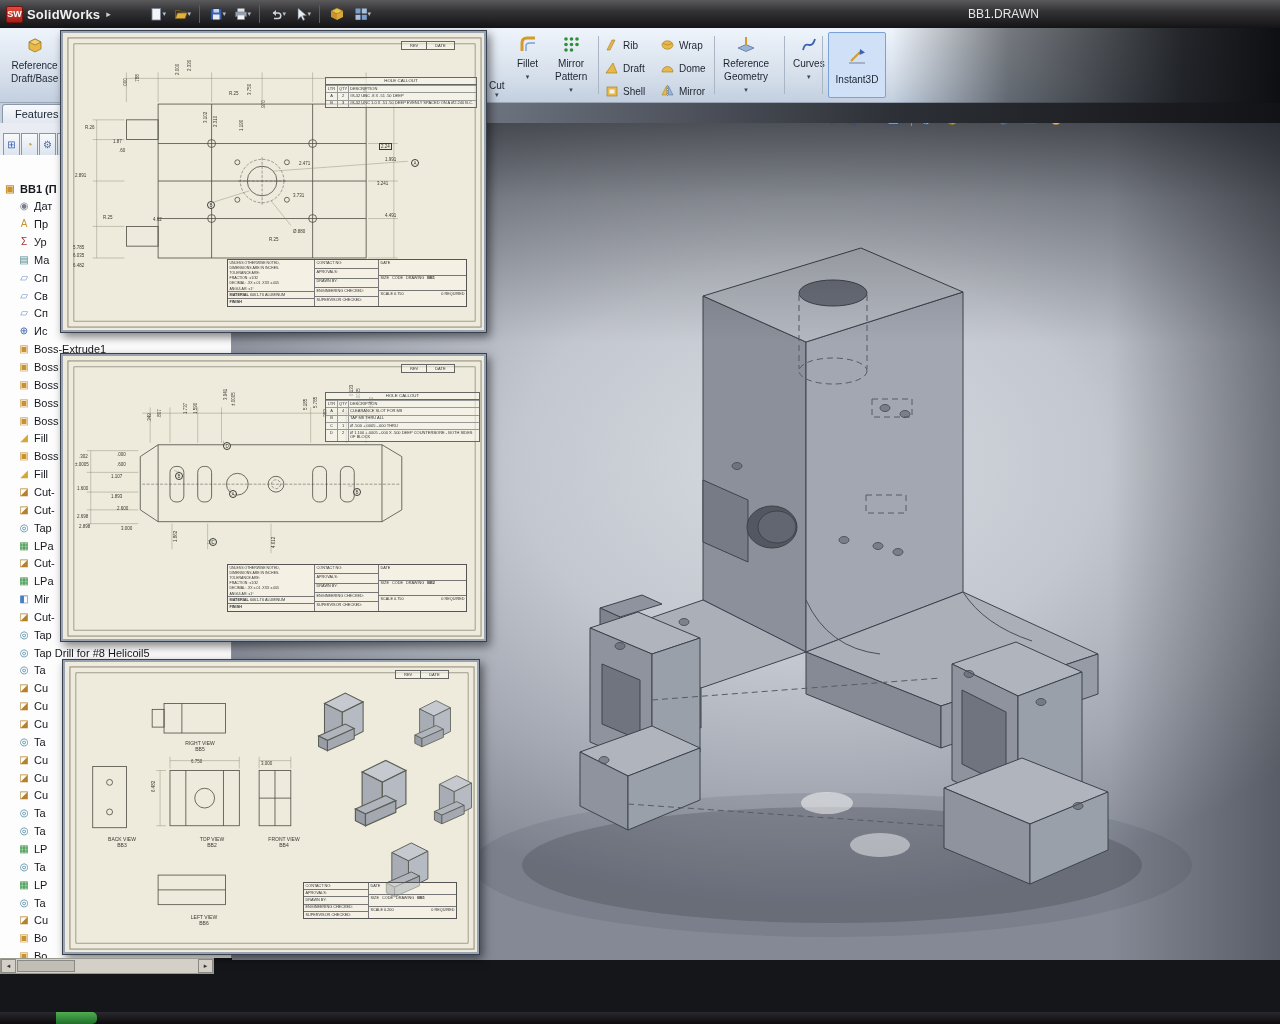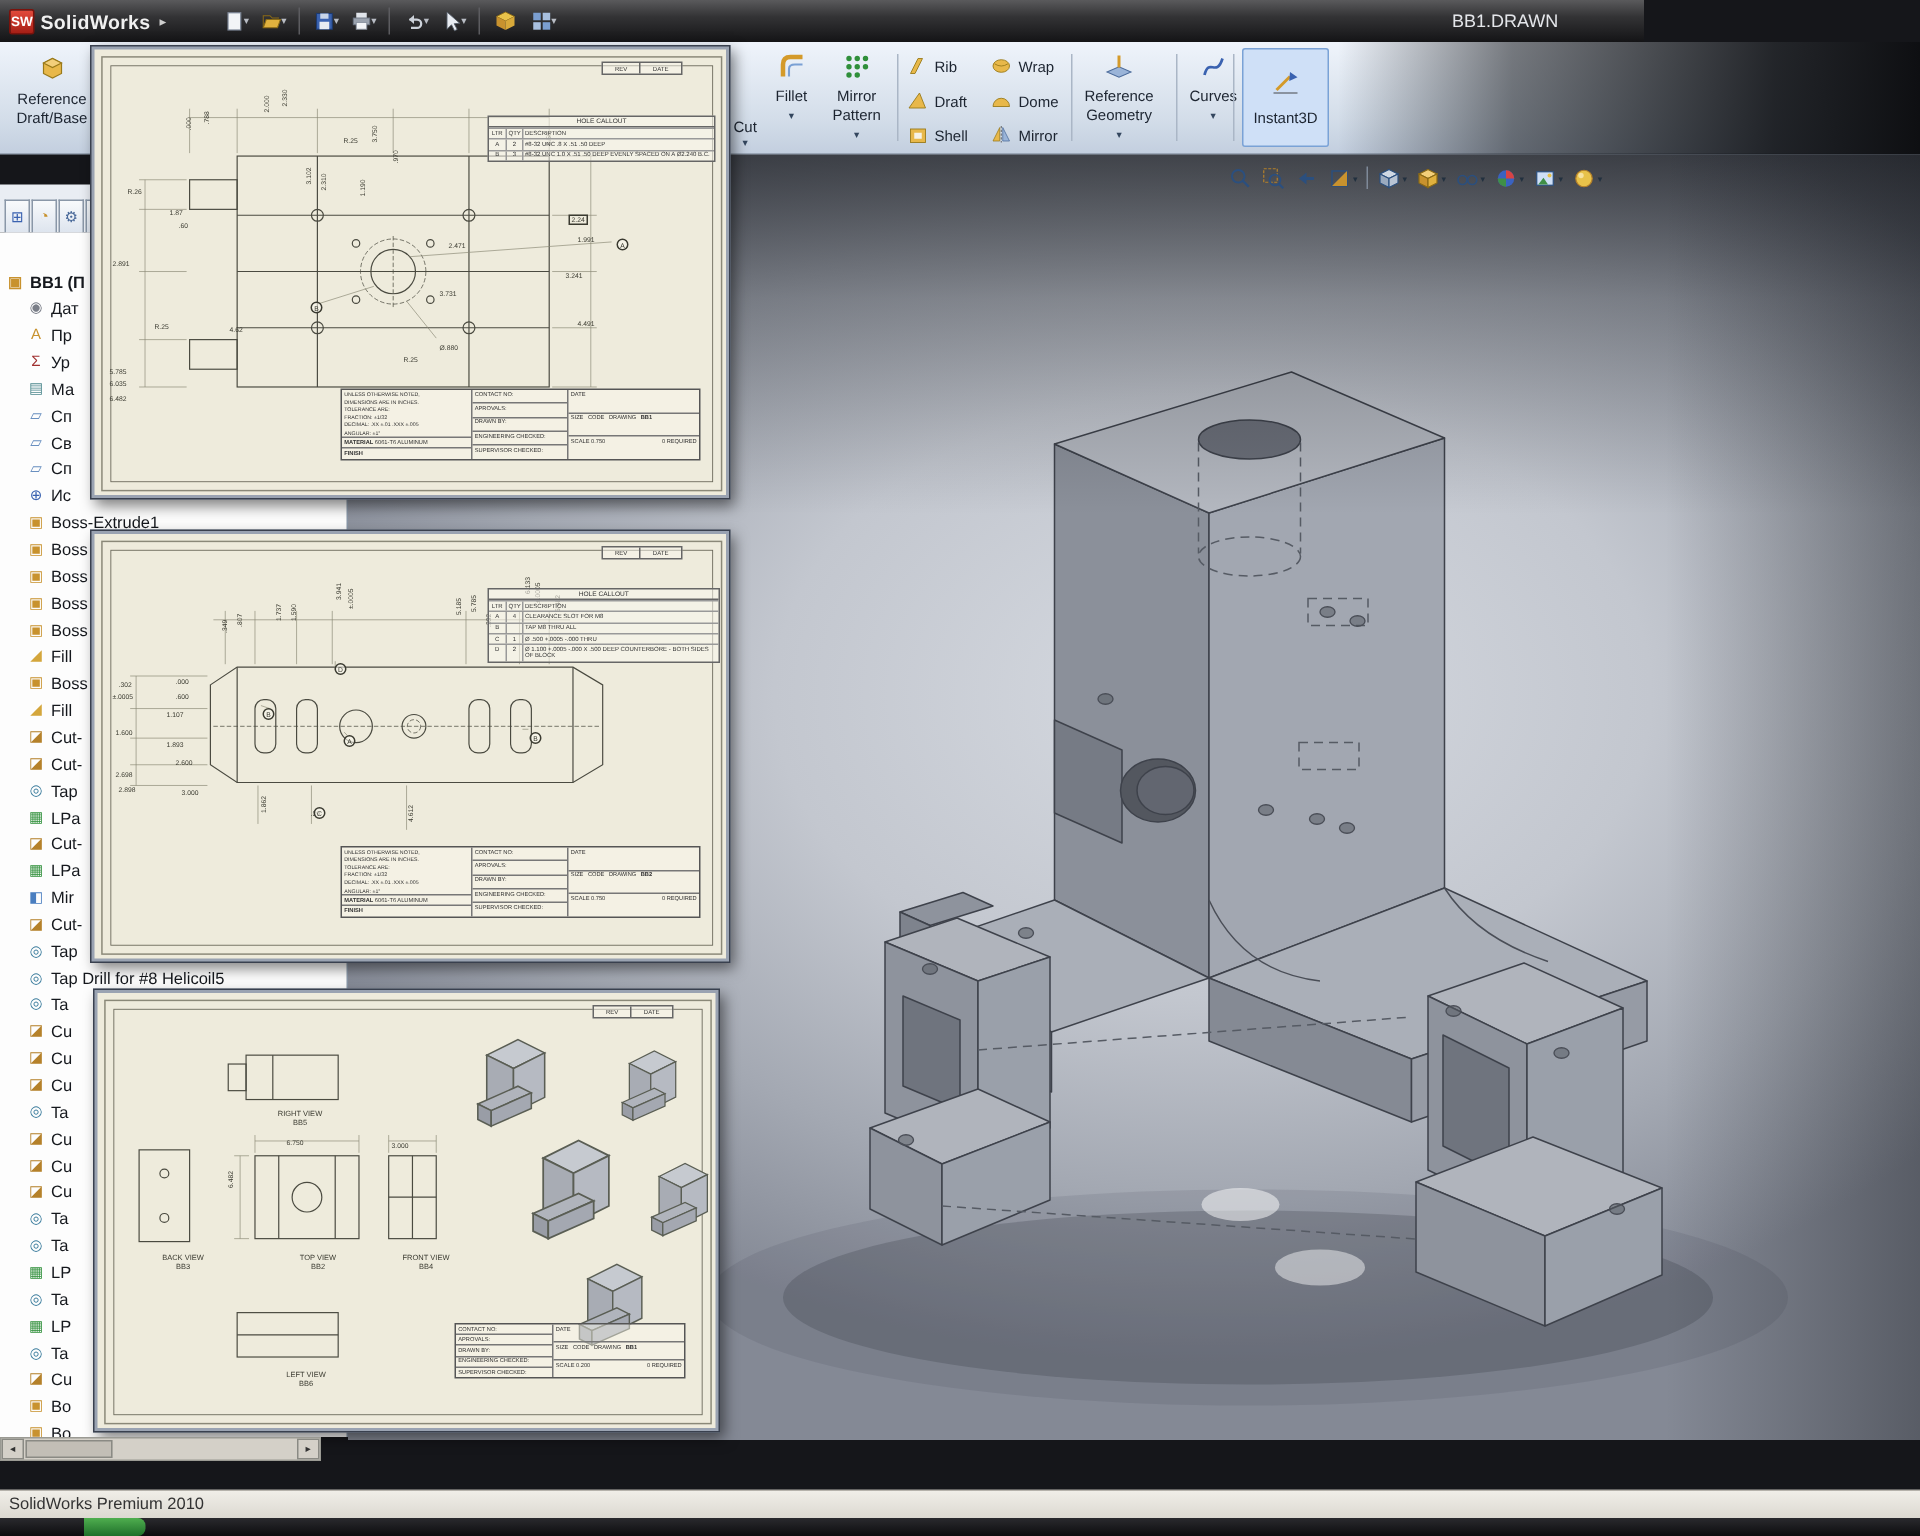--- a/index.html
+++ b/index.html
@@ -1,20 +1,20 @@
 <!DOCTYPE html>
 <html><head>
 <meta charset="utf-8">
 <style>
 *{box-sizing:border-box;margin:0;padding:0}
 html,body{width:1280px;height:1024px;background:#000;font-family:"Liberation Sans",sans-serif}
 .screen{position:relative;width:1280px;height:1024px;background:#15161a;overflow:hidden}
 
 
-.titlebar{position:absolute;left:0;top:0;width:1096px;height:28px;
+.titlebar{position:absolute;left:0;top:0;width:1280px;height:28px;
  background:linear-gradient(#5a5a5c 0%,#333335 40%,#141416 100%);display:flex;align-items:center;z-index:20}
 .sw-logo{display:flex;align-items:center;gap:4px;padding-left:6px}
 .sw-mark{width:17px;height:17px;background:linear-gradient(#e34b3c,#a61f16);border:1px solid #7a120c;border-radius:2px;
  color:#fff;font-size:9px;font-weight:bold;display:flex;align-items:center;justify-content:center}
 .sw-text{color:#f0f0f0;font-weight:bold;font-size:13px;letter-spacing:.2px}
 .sw-arrow{color:#cfcfcf;font-size:9px;margin-left:2px}
 .tb-icons{display:flex;align-items:center;gap:1px;margin-left:34px}
 .tbtn{width:24px;height:22px;display:flex;align-items:center;justify-content:center;border-radius:2px}
 .tb-sep{width:1px;height:18px;background:#5c5c60;margin:0 4px}
 .tb-dd{font-size:7px;color:#b8bcc4;margin-left:-1px}
@@ -298,20 +298,23 @@
             <line x1="3" y1="17" x2="19" y2="17" stroke="#8a93a0" stroke-width="1.2"></line>
             <line x1="5" y1="15" x2="14" y2="6" stroke="#d49a2a" stroke-width="2"></line>
             <polygon points="14,3 19,6.5 13.5,9" fill="#3a62b0"></polygon>
           </svg></span>
       <span>Instant3D</span>
     </div>
 
     <div class="ribbon-dark"></div>
   </div>
 
+  <div class="tabrow">
+    <div class="tab">Features</div>
+  </div>
 
   <div class="panel-toolbar">
     <span class="ptab" style="color:#3a62b0">⊞</span>
     <span class="ptab" style="color:#c8922e">◔</span>
     <span class="ptab" style="color:#4a6a9a">⚙</span>
     <span class="ptab" style="color:#2f8f3a">◈</span>
   </div>
   <div class="tree-panel" id="tree">
       <div class="trow root" style="top: 25px;">
         <span class="ticon" style="color:#c8922e">▣</span>
@@ -1010,21 +1013,18 @@
     </div>
   </div>
 
   <div class="hscroll">
     <span class="scr-btn">◂</span>
     <span class="scr-thumb"></span>
     <span class="scr-btn" style="margin-left:auto">▸</span>
   </div>
 
 
-  <div class="statusbar">
-    <span>SolidWorks Premium 2010</span>
-  </div>
 
   <div class="taskbar">
     <span class="start-frag"></span>
   </div>
 
 </div>
 
 </body></html>

